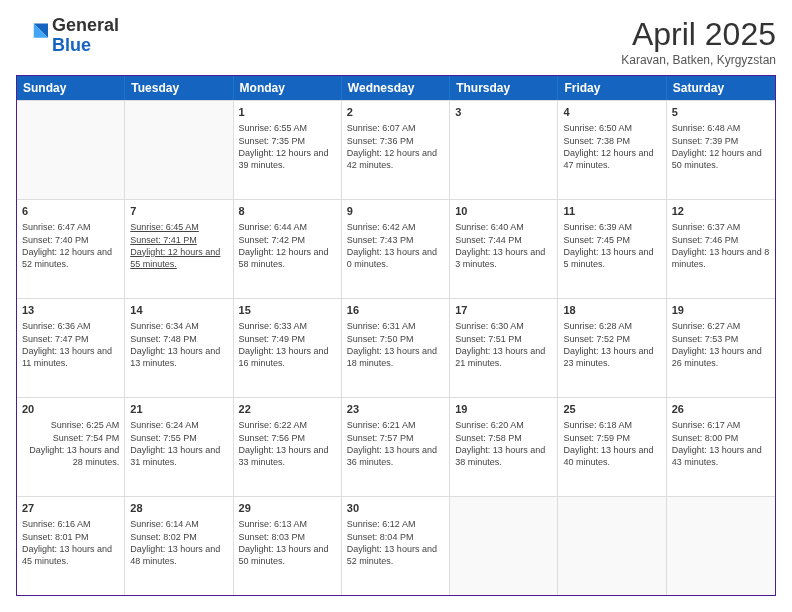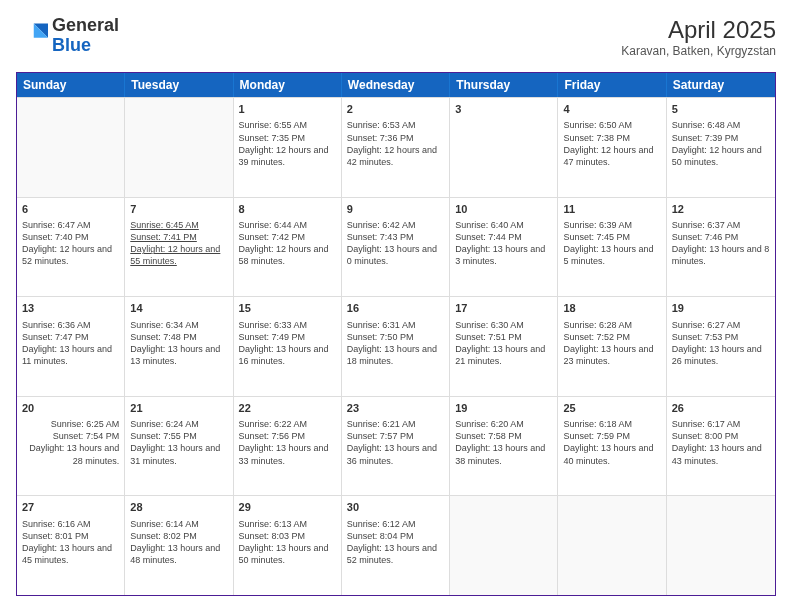--- a/index.html
+++ b/index.html
@@ -14,21 +14,21 @@
       width: 792px;
       height: 612px;
       padding: 16px;
       display: flex;
       flex-direction: column;
     }
     .header {
       display: flex;
       justify-content: space-between;
       align-items: flex-start;
-      margin-bottom: 14px;
+      margin-bottom: 8px;
     }
     .logo {
       display: flex;
       align-items: center;
       gap: 4px;
     }
     .logo-text {
       font-size: 18px;
       font-weight: bold;
       line-height: 1.1;
@@ -36,21 +36,21 @@
     .logo-general { color: #333; }
     .logo-blue { color: #1565c0; }
     .logo-icon {
       width: 32px;
       height: 32px;
     }
     .title-block {
       text-align: right;
     }
     .title-month {
-      font-size: 24px;
+      font-size: 32px;
       font-weight: 300;
       color: #333;
     }
     .title-location {
       font-size: 12px;
       color: #555;
     }
     .calendar {
       flex: 1;
       display: flex;
@@ -141,21 +141,21 @@
           <div class="cal-cell empty"></div>
           <div class="cal-cell empty"></div>
           <div class="cal-cell">
             <span class="day-num">1</span>
             <div class="cell-info" style="white-space: pre-line;">Sunrise: 6:55 AM
 Sunset: 7:35 PM
 Daylight: 12 hours and 39 minutes.</div>
           </div>
           <div class="cal-cell">
             <span class="day-num">2</span>
-            <div class="cell-info" style="white-space: pre-line;">Sunrise: 6:53 AM
+            <div class="cell-info" style="white-space: pre-line;">Sunrise: 6:07 AM
 Sunset: 7:36 PM
 Daylight: 12 hours and 42 minutes.</div>
           </div>
           <div class="cal-cell">
             <span class="day-num">3</span>
           </div>
           <div class="cal-cell">
             <span class="day-num">4</span>
             <div class="cell-info" style="white-space: pre-line;">Sunrise: 6:50 AM
 Sunset: 7:38 PM

